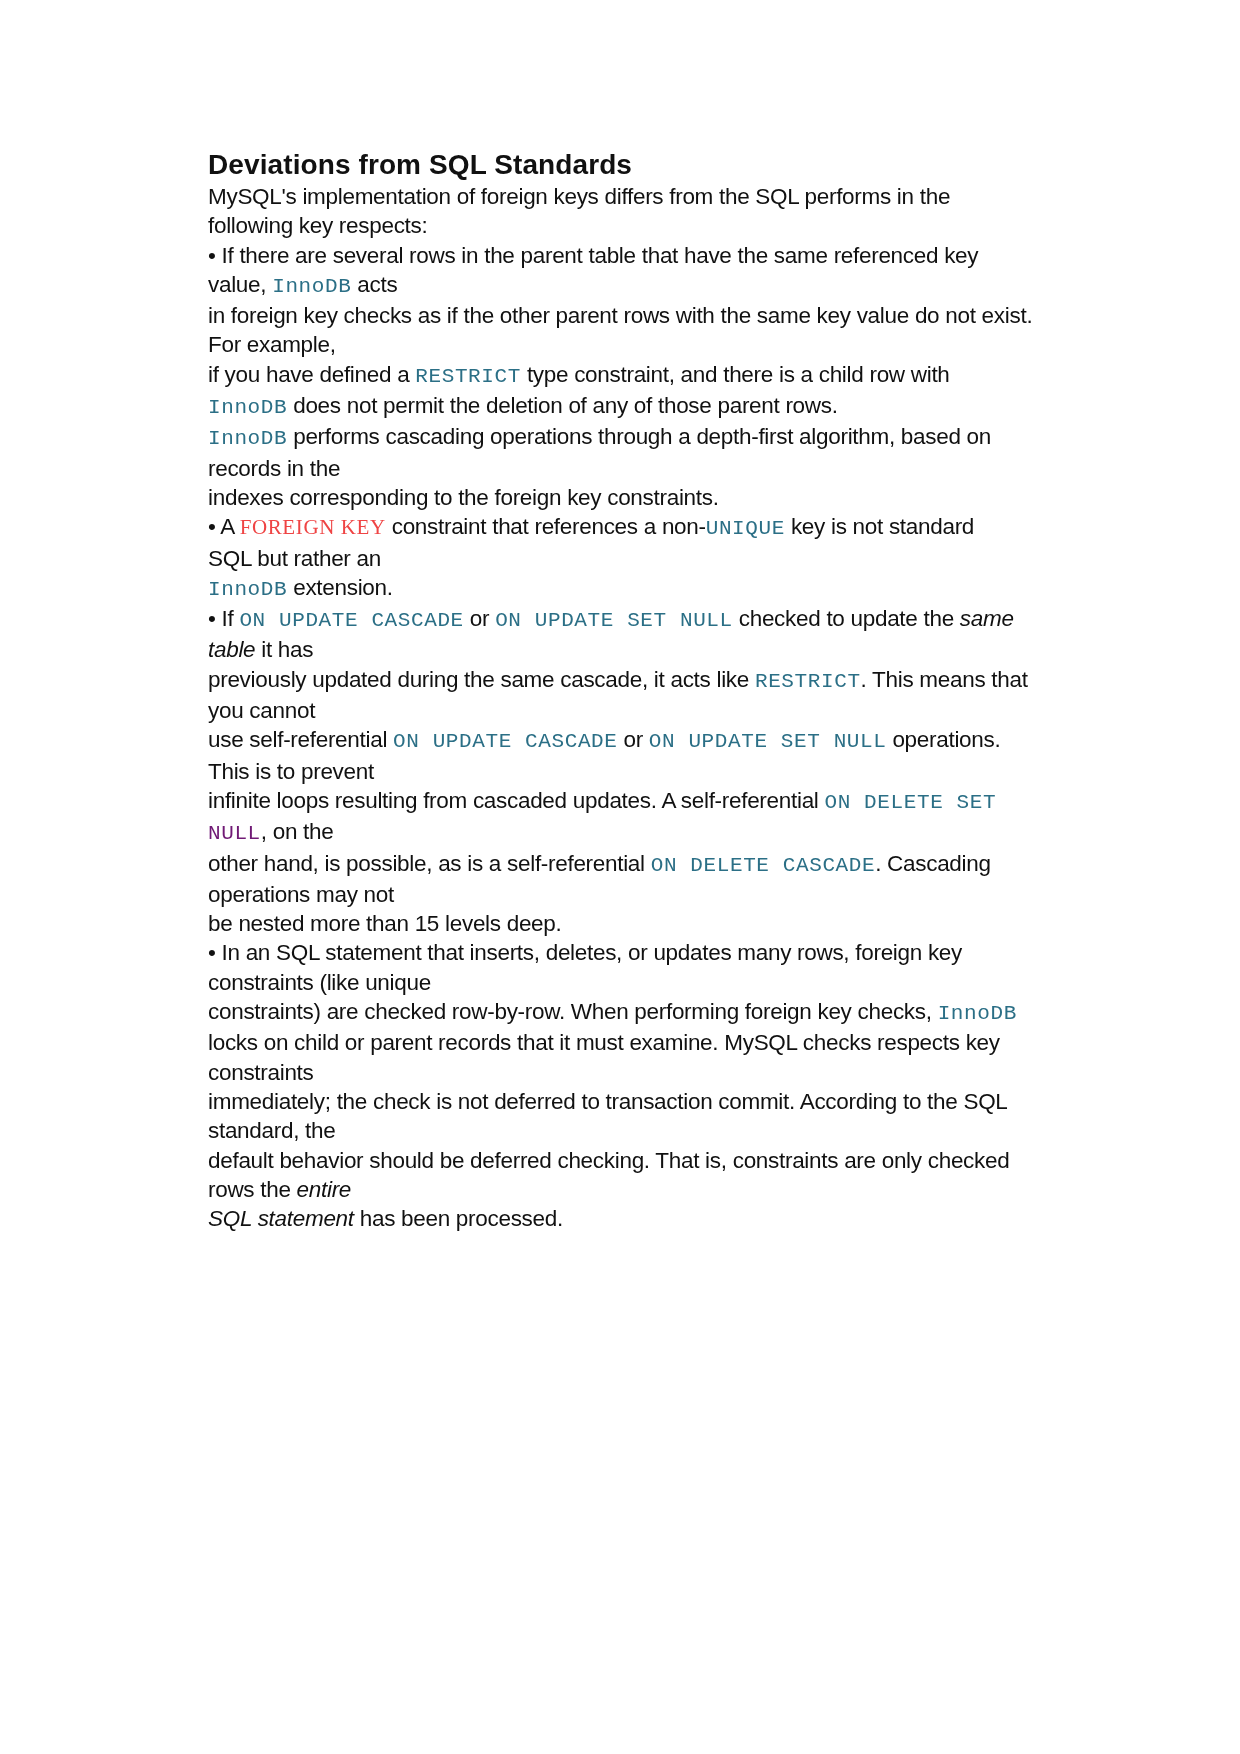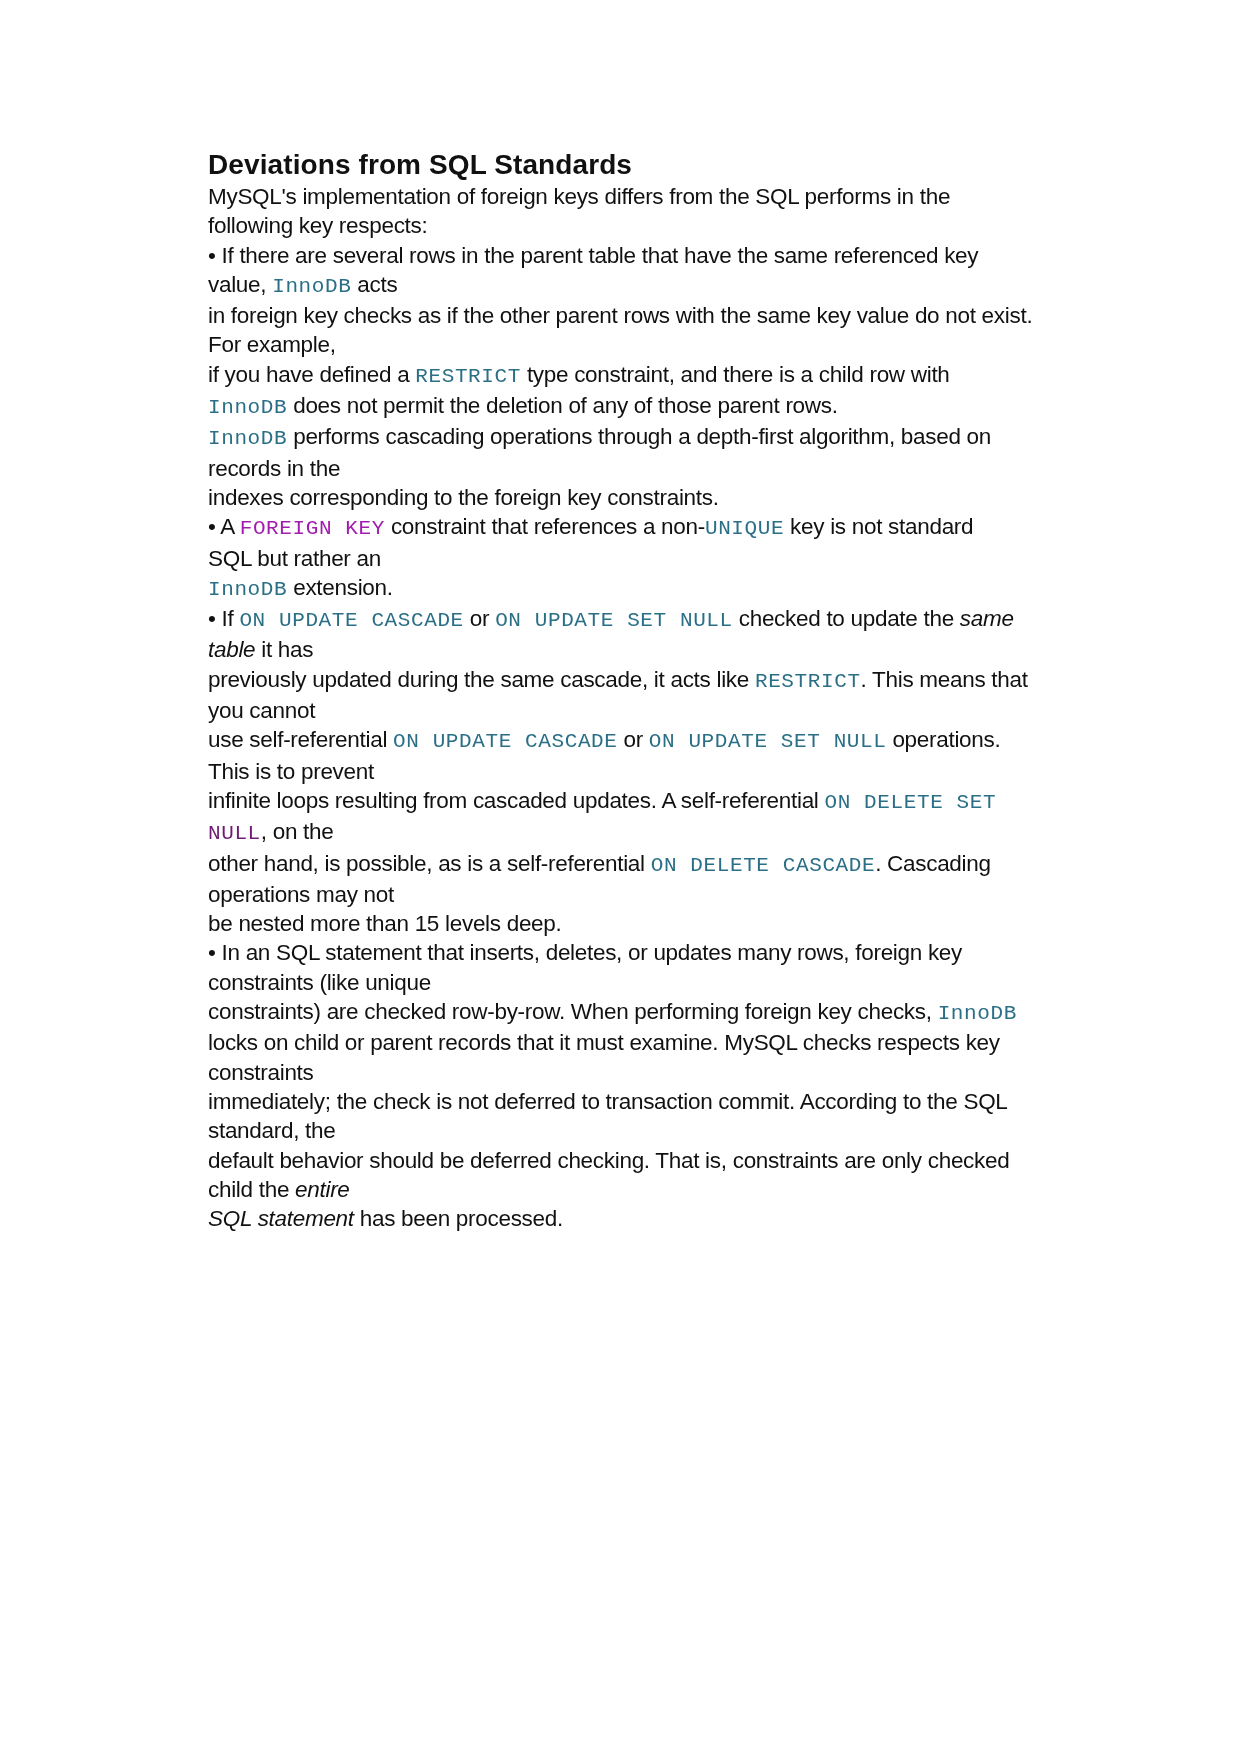--- a/index.html
+++ b/index.html
@@ -35,21 +35,21 @@
       <div class="line"><span>following key respects:</span></div>
       <div class="line"><span>• If there are several rows in the parent table that have the same referenced key</span></div>
       <div class="line"><span>value, </span><span class="code" style="color: rgb(43, 111, 134);">InnoDB</span><span>  acts</span></div>
       <div class="line"><span>in foreign key checks as if the other parent rows with the same key value do not exist.</span></div>
       <div class="line"><span>For example,</span></div>
       <div class="line"><span>if you have defined a </span><span class="code" style="color: rgb(43, 111, 134);">RESTRICT</span><span>  type constraint, and there is a child row with</span></div>
       <div class="line"><span class="code" style="color: rgb(43, 111, 134);">InnoDB</span><span>  does not permit the deletion of any of those parent rows.</span></div>
       <div class="line"><span class="code" style="color: rgb(43, 111, 134);">InnoDB</span><span>  performs cascading operations through a depth-first algorithm, based on</span></div>
       <div class="line"><span>records in the</span></div>
       <div class="line"><span>indexes corresponding to the foreign key constraints.</span></div>
-      <div class="line"><span>• A </span><span class="code" style="color: #a21caf;">FOREIGN KEY</span><span>  constraint that references a non-</span><span class="code" style="color: rgb(43, 111, 134);">UNIQUE</span><span>  key is not standard</span></div>
+      <div class="line"><span>• A </span><span class="code" style="color: #ef4444; font-family: Liberation Serif, serif;">FOREIGN KEY</span><span>  constraint that references a non-</span><span class="code" style="color: rgb(43, 111, 134);">UNIQUE</span><span>  key is not standard</span></div>
       <div class="line"><span>SQL but rather an</span></div>
       <div class="line"><span class="code" style="color: rgb(43, 111, 134);">InnoDB</span><span>  extension.</span></div>
       <div class="line"><span>• If </span><span class="code" style="color: rgb(43, 111, 134);">ON UPDATE CASCADE</span><span>  or </span><span class="code" style="color: rgb(43, 111, 134);">ON UPDATE SET NULL</span><span>  checked to update the </span><span class="em">same</span></div>
       <div class="line"><span class="em">table</span><span> it has</span></div>
       <div class="line"><span>previously updated during the same cascade, it acts like </span><span class="code" style="color: rgb(43, 111, 134);">RESTRICT</span><span>. This means that</span></div>
       <div class="line"><span>you cannot</span></div>
       <div class="line"><span>use self-referential </span><span class="code" style="color: rgb(43, 111, 134);">ON UPDATE CASCADE</span><span>  or </span><span class="code" style="color: rgb(43, 111, 134);">ON UPDATE SET NULL</span><span>  operations.</span></div>
       <div class="line"><span>This is to prevent</span></div>
       <div class="line"><span>infinite loops resulting from cascaded updates. A self-referential </span><span class="code" style="color: rgb(43, 111, 134);">ON DELETE SET</span></div>
       <div class="line"><span class="code" style="color: #701a75;">NULL</span><span>, on the</span></div>
@@ -57,16 +57,16 @@
       <div class="line"><span>operations may not</span></div>
       <div class="line"><span>be nested more than 15 levels deep.</span></div>
       <div class="line"><span>• In an SQL statement that inserts, deletes, or updates many rows, foreign key</span></div>
       <div class="line"><span>constraints (like unique</span></div>
       <div class="line"><span>constraints) are checked row-by-row. When performing foreign key checks, </span><span class="code" style="color: rgb(43, 111, 134);">InnoDB</span></div>
       <div class="line"><span>locks on child or parent records that it must examine. MySQL checks respects key</span></div>
       <div class="line"><span>constraints</span></div>
       <div class="line"><span>immediately; the check is not deferred to transaction commit. According to the SQL</span></div>
       <div class="line"><span>standard, the</span></div>
       <div class="line"><span>default behavior should be deferred checking. That is, constraints are only checked</span></div>
-      <div class="line"><span>child the </span><span class="em">entire</span></div>
+      <div class="line"><span>rows the </span><span class="em">entire</span></div>
       <div class="line"><span class="em">SQL statement</span><span> has been processed.</span></div>
     </div>
 </div>
 
 </body></html>

